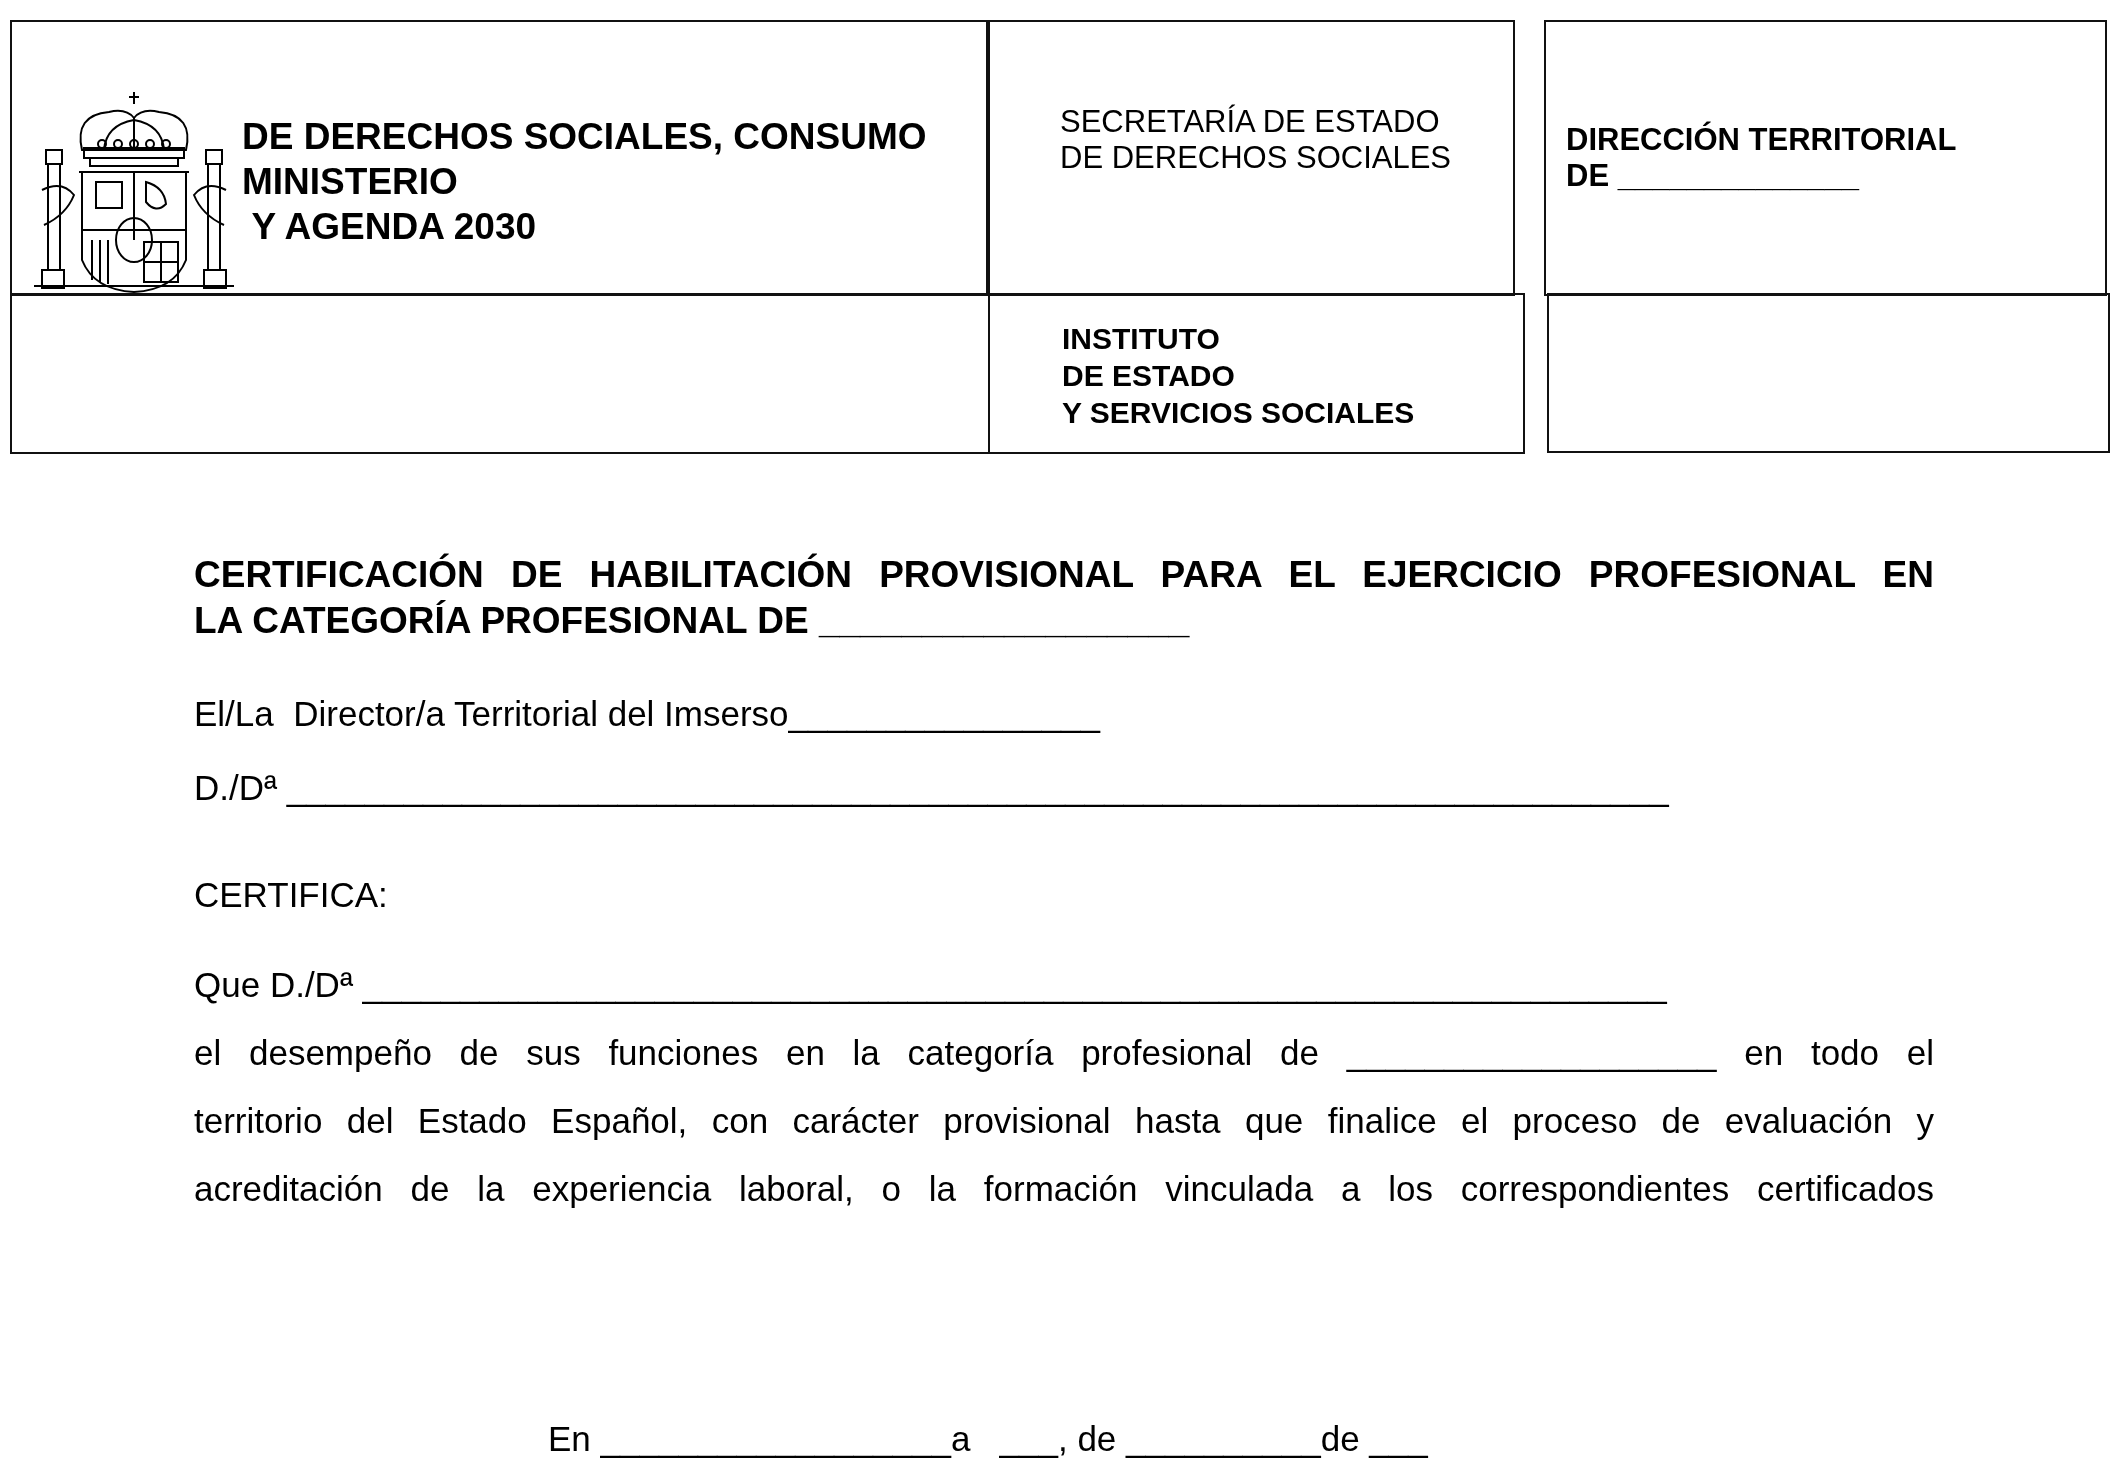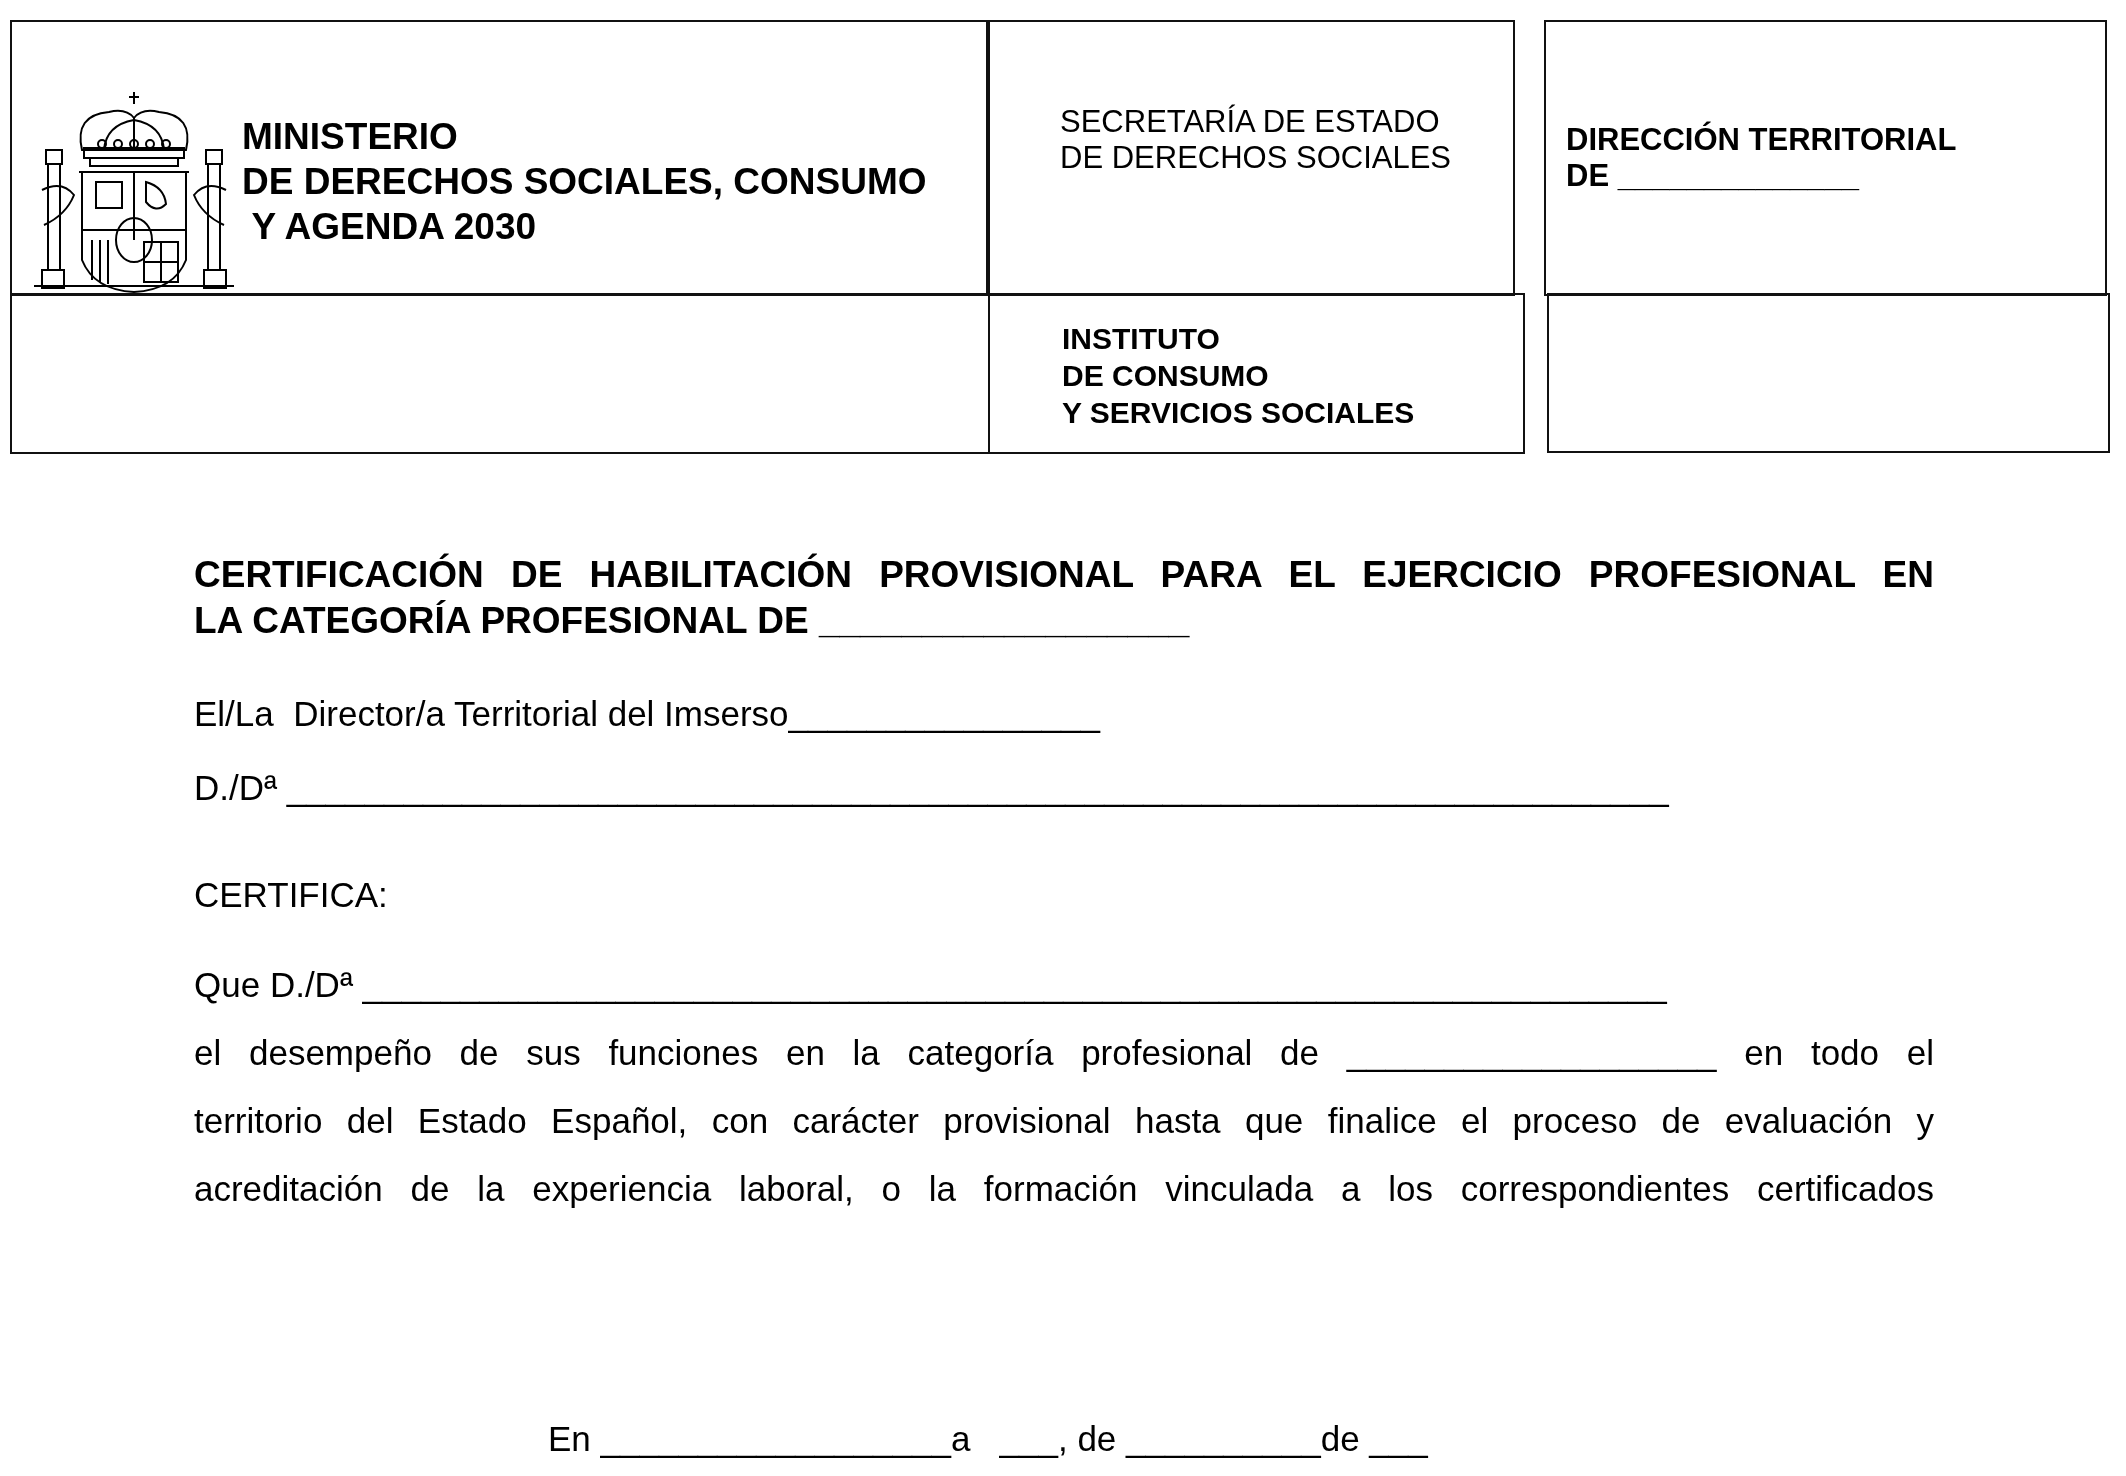--- a/index.html
+++ b/index.html
@@ -63,38 +63,38 @@
     <rect x="172" y="60" width="16" height="14"></rect>
       <rect x="174" y="74" width="12" height="106"></rect>
     <rect x="170" y="180" width="22" height="18"></rect>
     <path d="M8 100 q20 -10 32 5 q-8 20 -30 30"></path>
     <path d="M192 100 q-20 -10 -32 5 q8 20 30 30"></path>
     <line x1="0" y1="196" x2="200" y2="196"></line>
   </svg>
 </div>
 
 <div class="abs hdr-bold" style="left:242px; top:114px;">
+  <div>DE DERECHOS SOCIALES, CONSUMO</div>
   <div>MINISTERIO</div>
-  <div>DE DERECHOS SOCIALES, CONSUMO</div>
   <div style="white-space:pre;"> Y AGENDA 2030</div>
 </div>
 
 <div class="abs hdr-reg" style="left:1060px; top:104px;">
   <div>SECRETARÍA DE ESTADO</div>
   <div>DE DERECHOS SOCIALES</div>
 </div>
 
 <div class="abs hdr-reg" style="left:1566px; top:122px;font-weight:bold;">
   <div>DIRECCIÓN TERRITORIAL</div>
   <div>DE ______________</div>
 </div>
 
 <div class="abs hdr-inst" style="left:1062px; top:320px;">
   <div>INSTITUTO</div>
-  <div>DE CONSUMO</div>
+  <div>DE ESTADO</div>
   <div>Y SERVICIOS SOCIALES</div>
 </div>
 
 <div class="abs title" style="left:194px; top:552px; width:1740px;">
   <div style="text-align:justify; text-align-last:justify; white-space:nowrap;">CERTIFICACIÓN DE HABILITACIÓN PROVISIONAL PARA EL EJERCICIO PROFESIONAL EN</div>
   <div style="white-space:nowrap;">LA CATEGORÍA PROFESIONAL DE __________________</div>
 </div>
 
 <div class="abs bold-line" style="left:194px; top:692px;">
   <span style="white-space:pre;">El/La  Director/a Territorial del Imserso________________</span>

